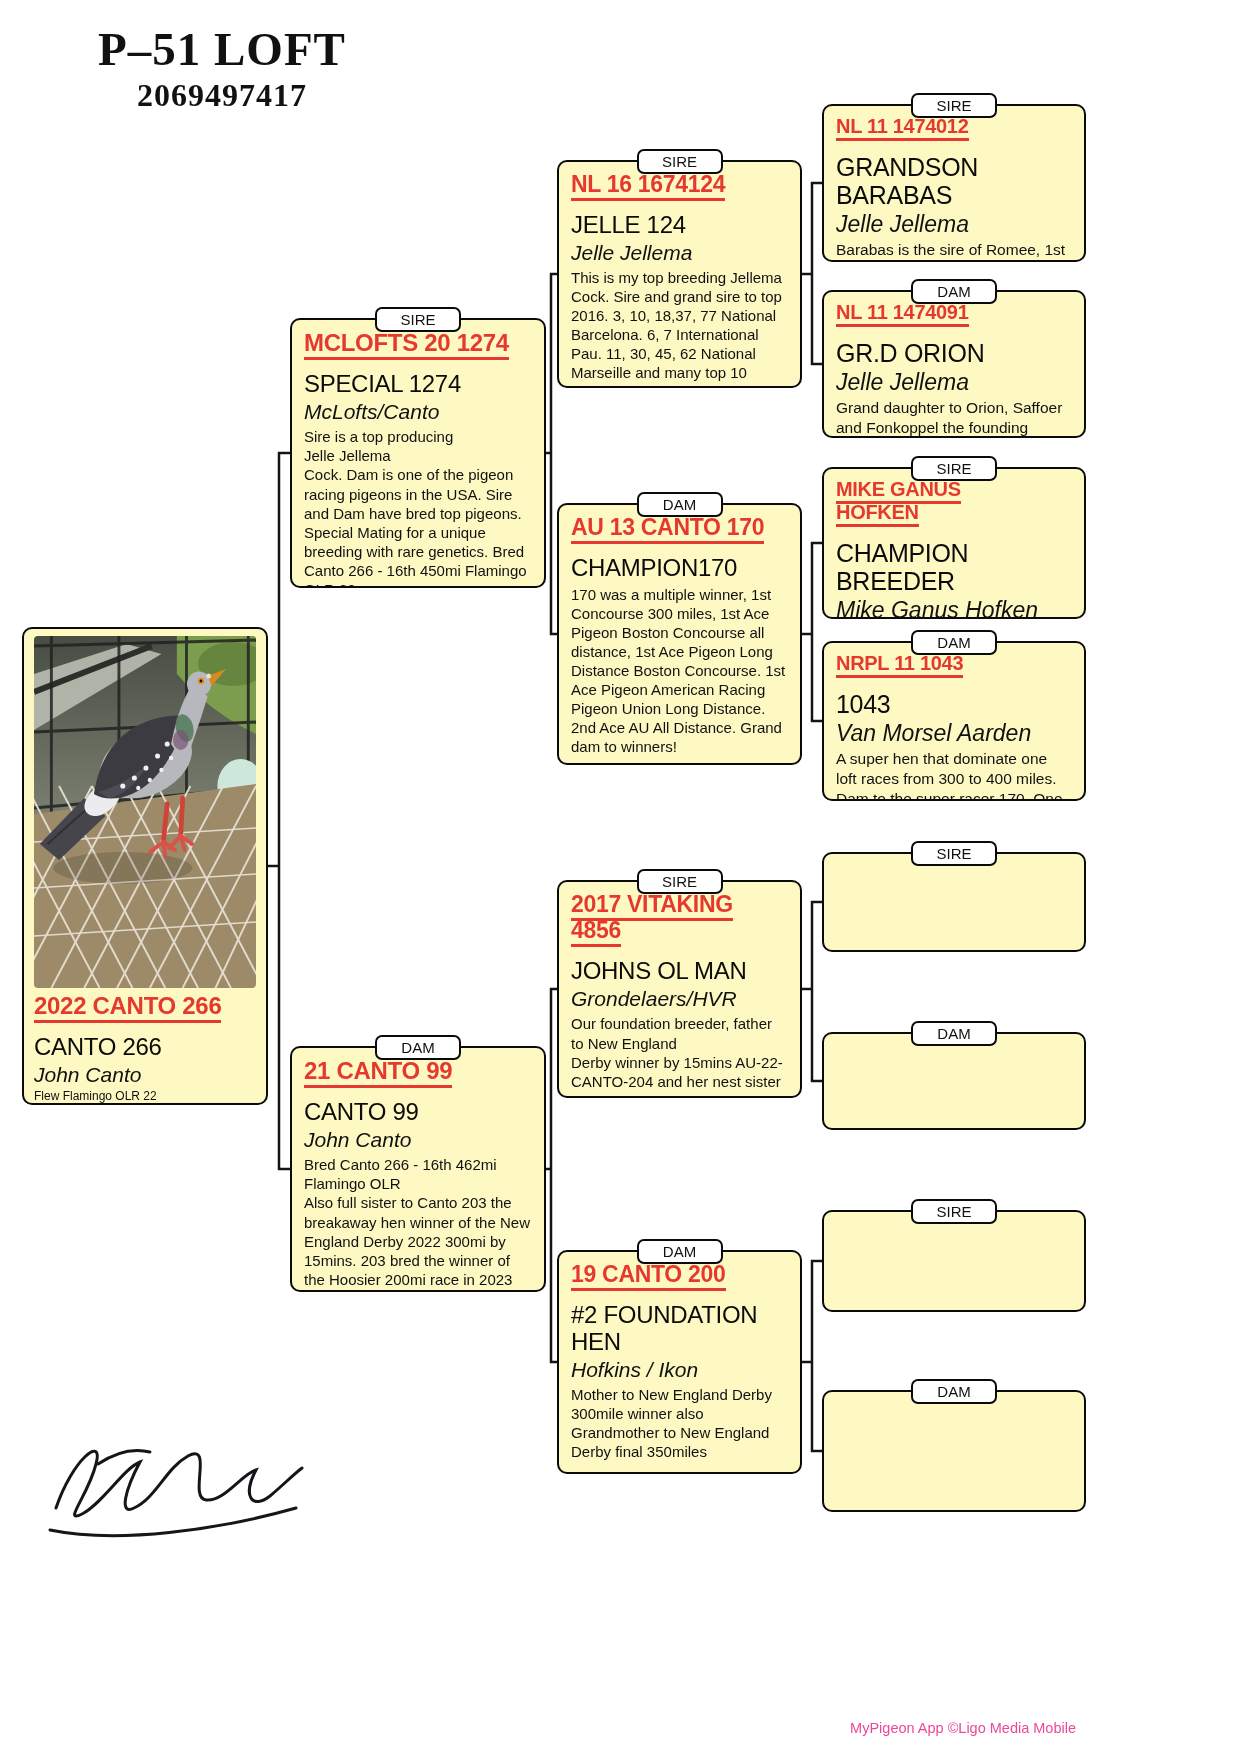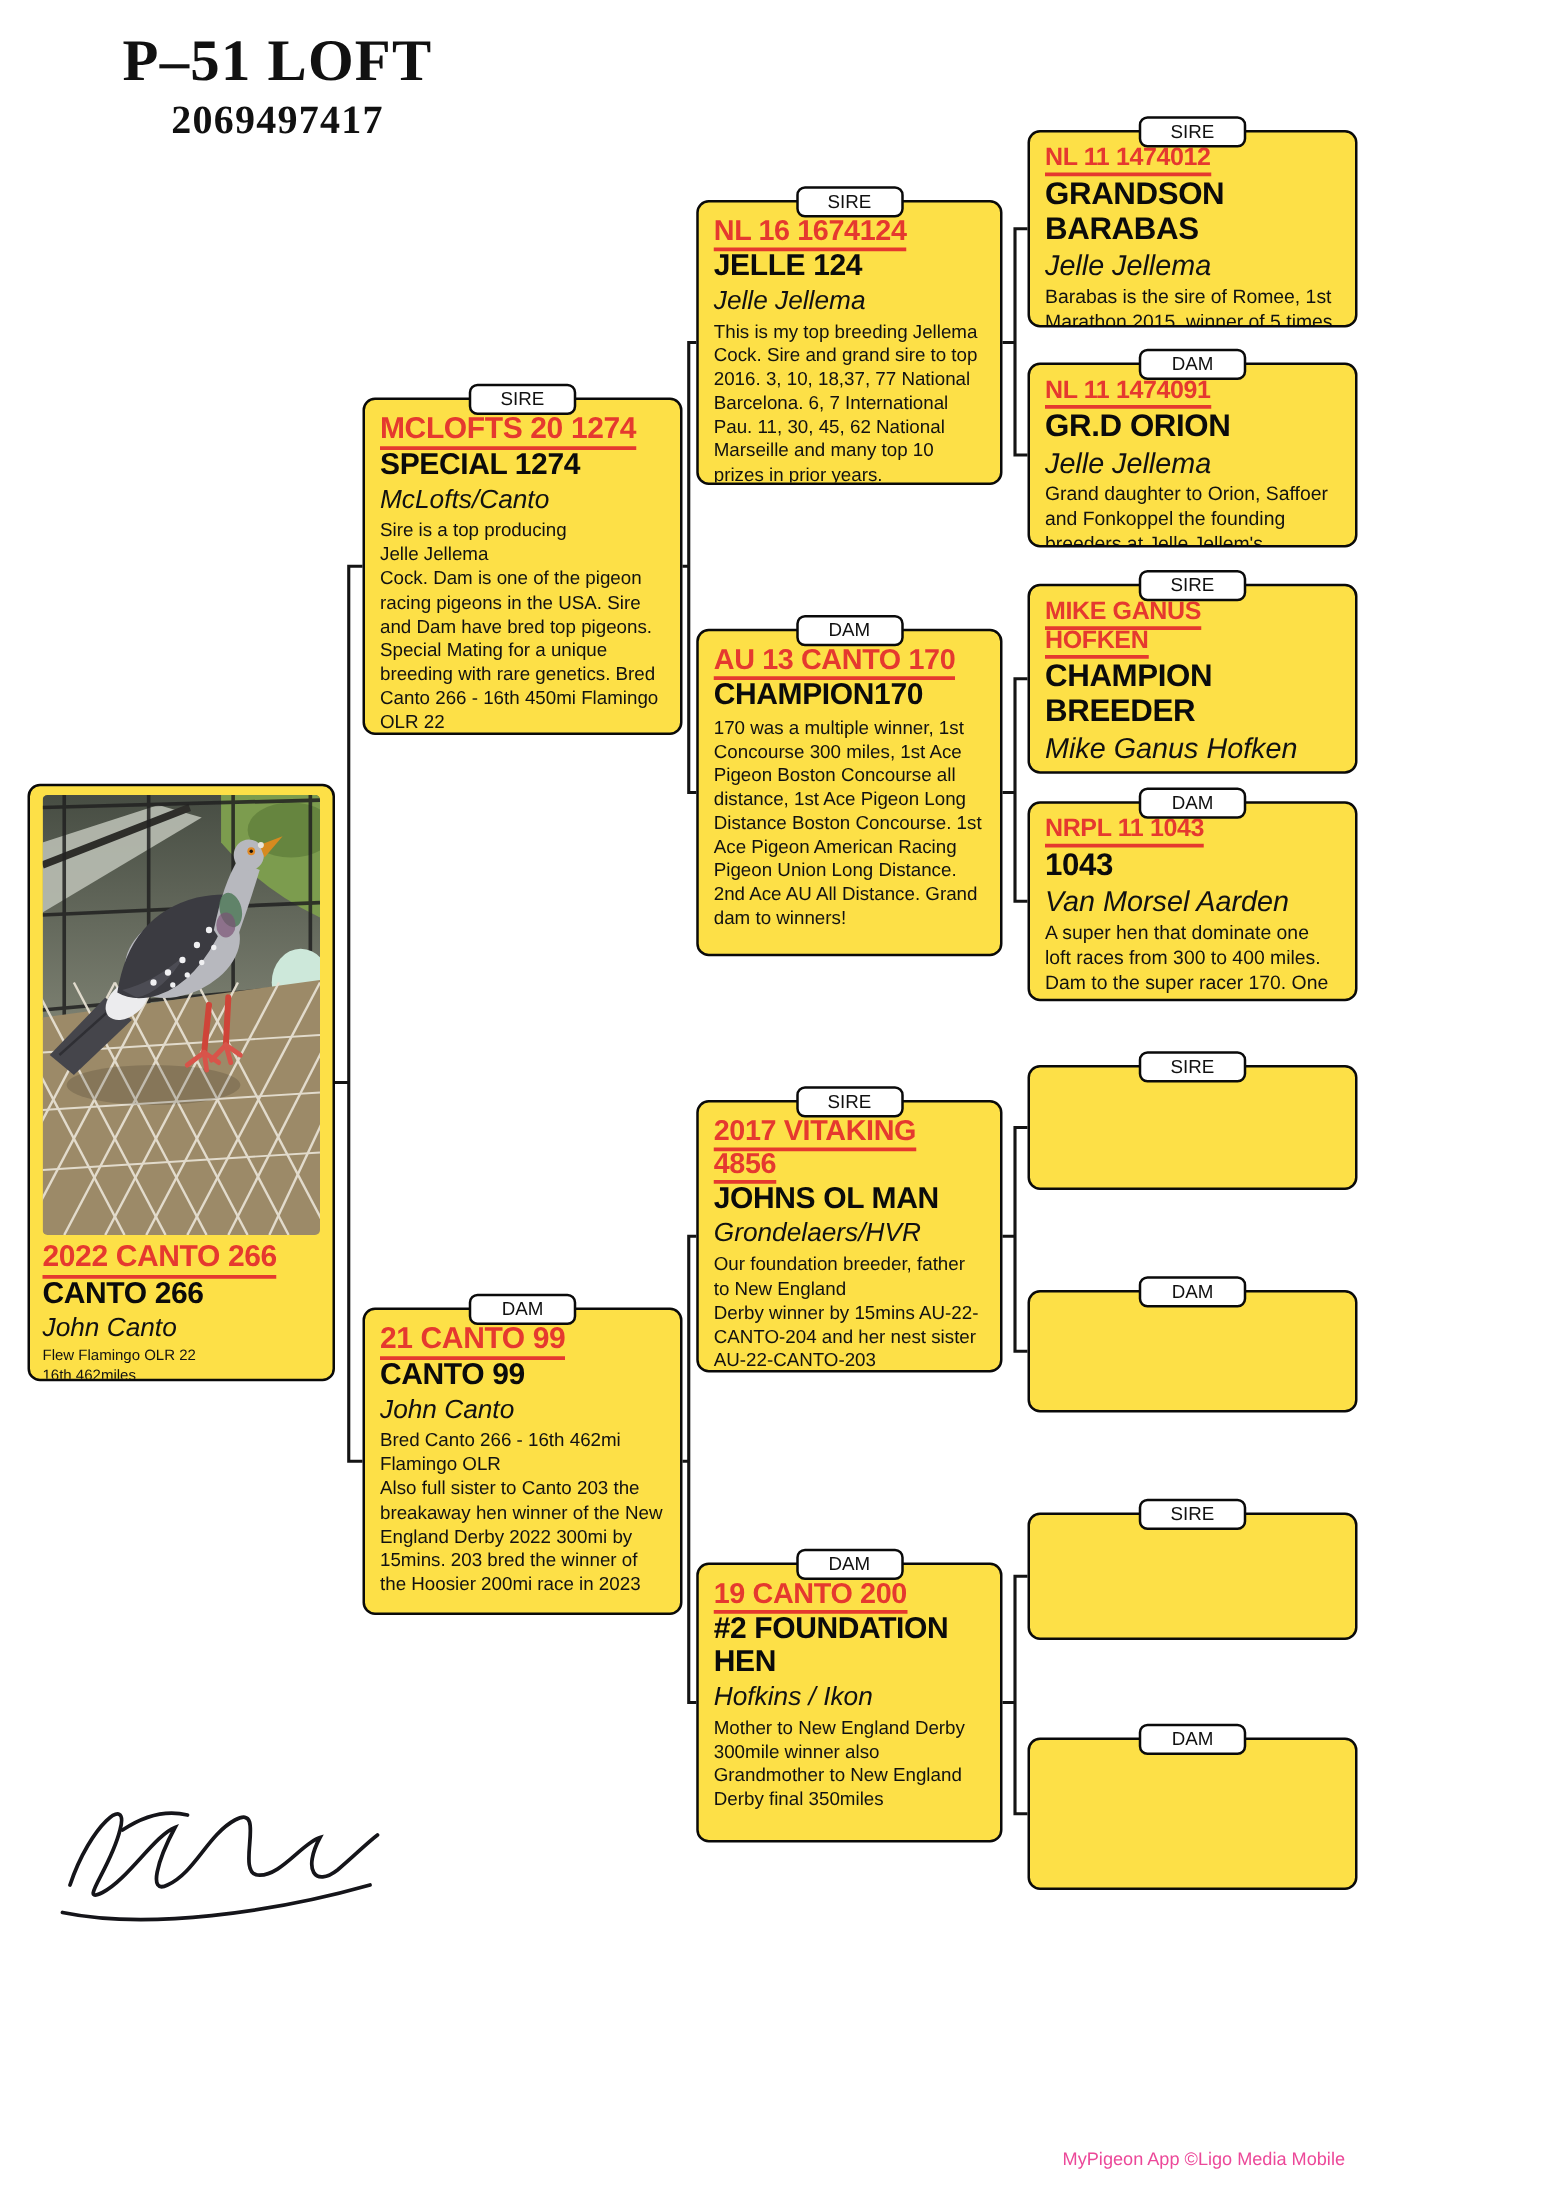--- a/index.html
+++ b/index.html
@@ -10,30 +10,30 @@
   .hdr { position:absolute; left:62px; top:22px; width:320px; text-align:center;
          font-family:"Liberation Serif","DejaVu Serif",serif; font-weight:700; }
   .hdr .loft  { font-size:47px; line-height:1.15; letter-spacing:1px; }
   .hdr .breeder { font-size:32px; line-height:1.2; }
   .hdr .phone { font-size:32px; line-height:1.2; letter-spacing:1px; }
 
   
   svg.connectors { position:absolute; left:0; top:0; z-index:0; pointer-events:none; }
 
   
-  .pbox { position:absolute; background:#fde047; border:2.5px solid #0a0a0a; border-radius:10px; z-index:1; }
+  .pbox { position:absolute; background:#fef9c3; border:2.5px solid #0a0a0a; border-radius:10px; z-index:1; }
   .pbox .inner { height:100%; overflow:hidden; padding:9px 12px 8px; }
   .tab { position:absolute; top:-13px; left:50%; transform:translateX(-50%);
          background:#fff; border:2px solid #0a0a0a; border-radius:7px;
          min-width:86px; padding:0 12px; text-align:center;
          font-size:15px; line-height:21px; z-index:3; white-space:nowrap; }
   .ring { color:#E5392F; font-weight:800; font-size:24px; line-height:1.14; letter-spacing:-0.3px; }
   .ring span { border-bottom:3px solid currentColor; padding-bottom:1px; white-space:pre-line; }
   .ring span:empty { display:none; border:none; }
-  .bname  { font-weight:700; font-size:24px; line-height:1.12; color:#0b0b0b; white-space:pre-line; margin-top:3px; letter-spacing:-0.3px; }
+  .bname  { font-weight:400; font-size:24px; line-height:1.12; color:#0b0b0b; white-space:pre-line; margin-top:15px; letter-spacing:-0.3px; }
   .strain { font-style:italic; font-size:21px; line-height:1.15; margin-top:2px; }
   .strain:empty { display:none; }
   .desc { font-size:15px; line-height:1.27; margin-top:3px; white-space:pre-line; }
 
   .col3 .ring { font-size:23px; }
   .col4 .ring { font-size:20px; }
   .col4 .bname { font-size:25px; }
   .col4 .strain { font-size:23px; }
   .col4 .desc { font-size:15.5px; }
 

